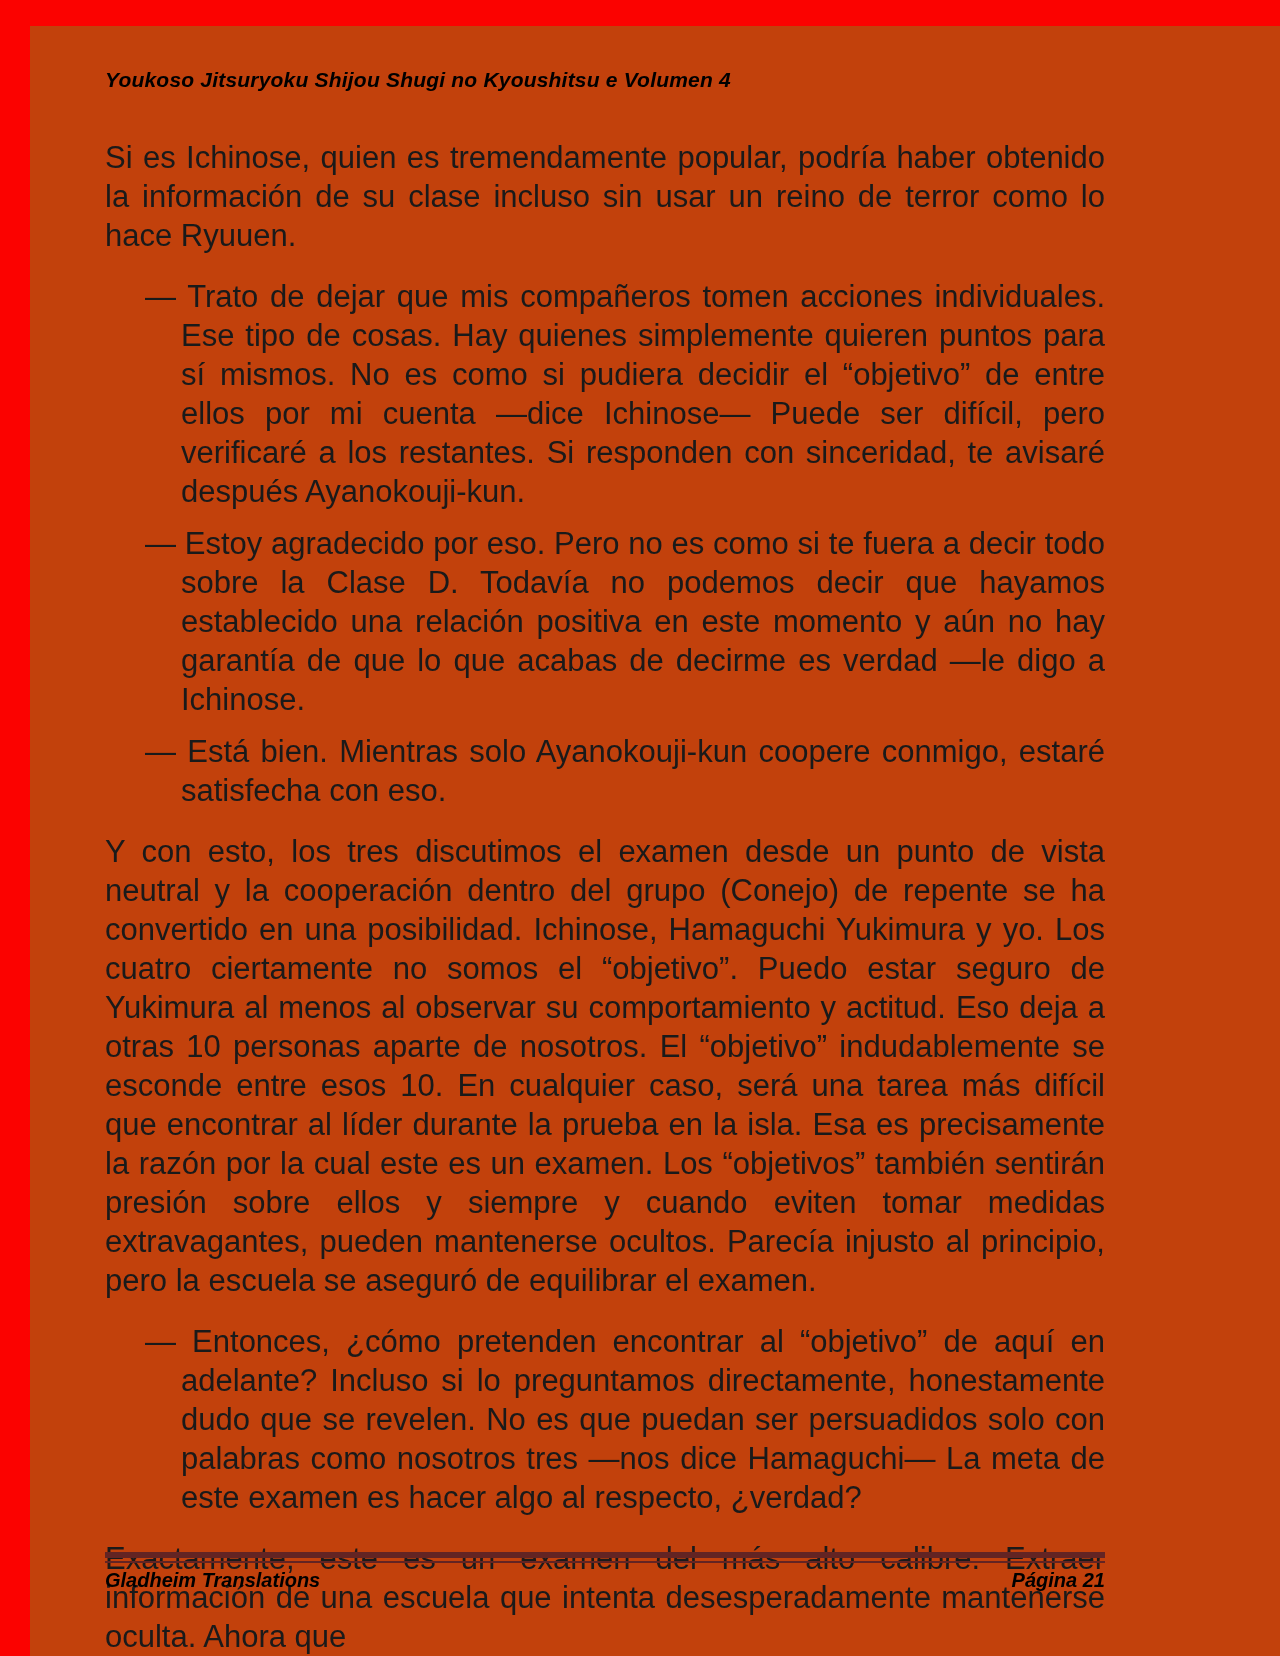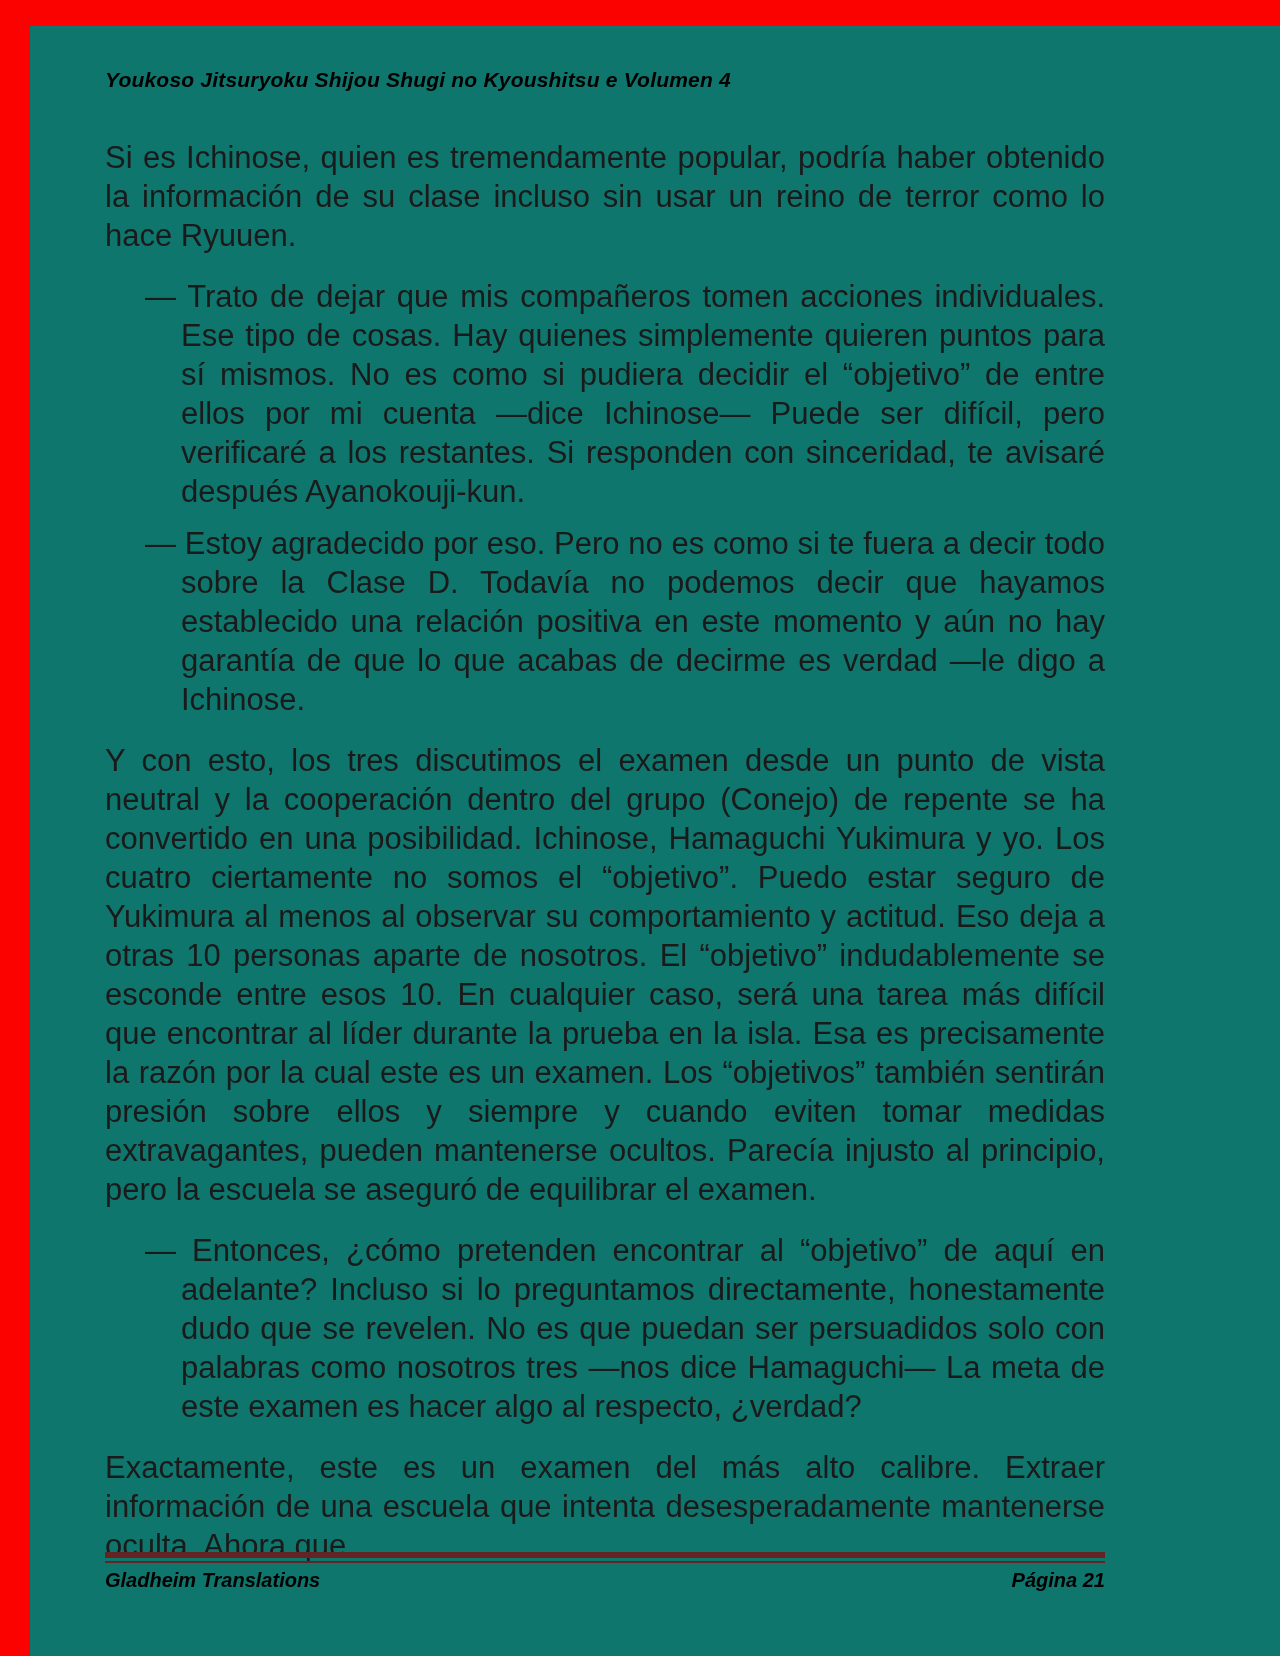--- a/index.html
+++ b/index.html
@@ -4,21 +4,21 @@
 <style>
   html, body {
     margin: 0;
     padding: 0;
     background: #ffffff;
   }
   .page {
     position: relative;
     width: 1280px;
     height: 1656px;
-    background: #0f766e;
+    background: #c2410c;
     overflow: hidden;
     font-family: "Liberation Sans", sans-serif;
     color: #1a1a1a;
   }
   .border-top {
     position: absolute;
     top: 0; left: 0;
     width: 100%;
     height: 26px;
     background: #fb0200;
@@ -94,20 +94,21 @@
 
   <div class="content">
     <div class="header">
       <span>Youkoso Jitsuryoku Shijou Shugi no Kyoushitsu e Volumen 4</span>
     </div>
 
     <div class="body-text">
       <p class="body">Si es Ichinose, quien es tremendamente popular, podría haber obtenido la información de su clase incluso sin usar un reino de terror como lo hace Ryuuen.</p>
       <p class="dialogue">— Trato de dejar que mis compañeros tomen acciones individuales. Ese tipo de cosas. Hay quienes simplemente quieren puntos para sí mismos. No es como si pudiera decidir el “objetivo” de entre ellos por mi cuenta —dice Ichinose— Puede ser difícil, pero verificaré a los restantes. Si responden con sinceridad, te avisaré después Ayanokouji-kun.</p>
       <p class="dialogue">— Estoy agradecido por eso. Pero no es como si te fuera a decir todo sobre la Clase D. Todavía no podemos decir que hayamos establecido una relación positiva en este momento y aún no hay garantía de que lo que acabas de decirme es verdad —le digo a Ichinose.</p>
+      <p class="dialogue">— Está bien. Mientras solo Ayanokouji-kun coopere conmigo, estaré satisfecha con eso.</p>
       <p class="body">Y con esto, los tres discutimos el examen desde un punto de vista neutral y la cooperación dentro del grupo (Conejo) de repente se ha convertido en una posibilidad. Ichinose, Hamaguchi Yukimura y yo. Los cuatro ciertamente no somos el “objetivo”. Puedo estar seguro de Yukimura al menos al observar su comportamiento y actitud. Eso deja a otras 10 personas aparte de nosotros. El “objetivo” indudablemente se esconde entre esos 10. En cualquier caso, será una tarea más difícil que encontrar al líder durante la prueba en la isla. Esa es precisamente la razón por la cual este es un examen. Los “objetivos” también sentirán presión sobre ellos y siempre y cuando eviten tomar medidas extravagantes, pueden mantenerse ocultos. Parecía injusto al principio, pero la escuela se aseguró de equilibrar el examen.</p>
       <p class="dialogue">— Entonces, ¿cómo pretenden encontrar al “objetivo” de aquí en adelante? Incluso si lo preguntamos directamente, honestamente dudo que se revelen. No es que puedan ser persuadidos solo con palabras como nosotros tres —nos dice Hamaguchi— La meta de este examen es hacer algo al respecto, ¿verdad?</p>
       <p class="body">Exactamente, este es un examen del más alto calibre. Extraer información de una escuela que intenta desesperadamente mantenerse oculta. Ahora que</p>
     </div>
   </div>
 
   <div class="footer">
     <div class="footer-rule"></div>
     <div class="footer-row">
       <span>Gladheim Translations</span>

